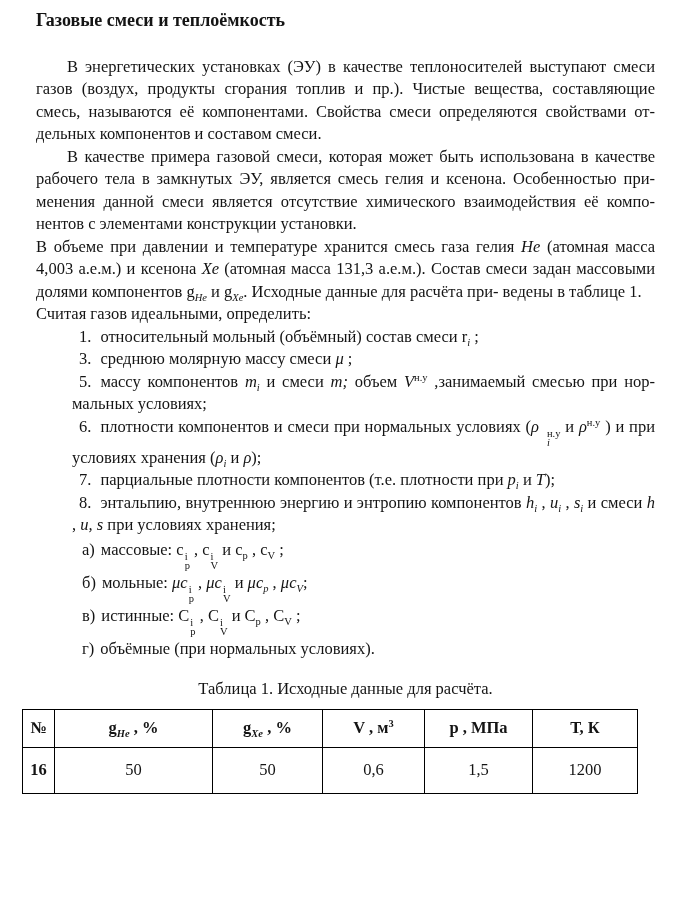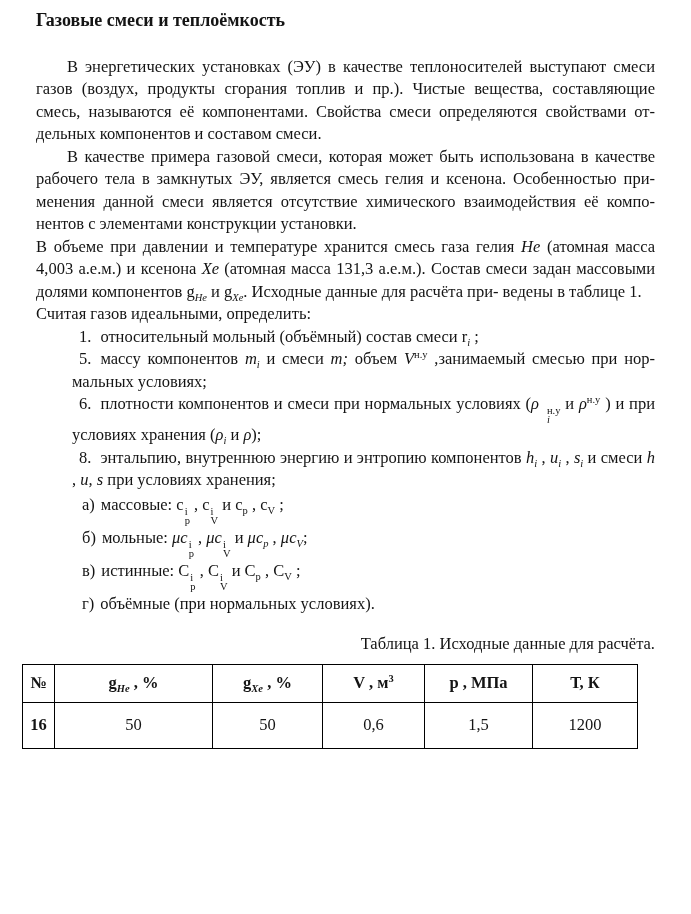--- a/index.html
+++ b/index.html
@@ -19,21 +19,21 @@
   p.li { text-align:justify; text-indent:7px;margin-left:36px; }
   p.li .num { margin-right:9px; }
   p.sub { padding-left:46px; line-height:26px; }
   p.sub .num { margin-right:6px; }
   sub, sup { font-size:10.5px; line-height:0; }
   sub { vertical-align:-4px; }
   sup { vertical-align:6px; }
   .ss { display:inline-flex; flex-direction:column; align-items:flex-start;
         vertical-align:-5px; font-size:10.5px; line-height:9px; margin-left:1px; }
   .ss span { display:block; height:9px; }
-  .tbl-caption { text-align:right; margin:16px 0 9px 0; }
+  .tbl-caption { text-align:center; margin:16px 0 9px 0; }
   table { border-collapse:collapse; table-layout:fixed; width:615px; margin-left:-14px; }
   col.c0{width:32px;} col.c1{width:158px;} col.c2{width:110px;}
   col.c3{width:102px;} col.c4{width:108px;} col.c5{width:105px;}
   th, td { border:1.5px solid #000; text-align:center; vertical-align:middle; }
   th { height:38px; font-weight:bold; font-size:16.5px; }
   td { height:46px; font-size:16.5px; font-weight:normal; }
   td.rownum { font-weight:bold; }
 </style>
 </head>
 <body>
@@ -43,25 +43,27 @@
   <div class="title">Газовые смеси и теплоёмкость</div>
 
   <p class="body indent">В энергетических установках (ЭУ) в качестве теплоносителей выступают смеси газов (воздух, продукты сгорания топлив и пр.). Чистые вещества, составляющие смесь, называются её компонентами. Свойства смеси определяются свойствами от- дельных компонентов и составом смеси.</p>
   <p class="body indent">В качестве примера газовой смеси, которая может быть использована в качестве рабочего тела в замкнутых ЭУ, является смесь гелия и ксенона. Особенностью при- менения данной смеси является отсутствие химического взаимодействия её компо- нентов с элементами конструкции установки.</p>
 
 
   <p class="body">В объеме при давлении и температуре хранится смесь газа гелия <i>He</i> (атомная масса 4,003 а.е.м.) и ксенона <i>Xe</i> (атомная масса 131,3 а.е.м.). Состав смеси задан массовыми долями компонентов g<sub><i>He</i></sub> и g<sub><i>Xe</i></sub>. Исходные данные для расчёта при- ведены в таблице 1.</p>
   <p class="body">Считая газов идеальными, определить:</p>
 
   <p class="body li"><span class="num">1.</span><span>относительный мольный (объёмный) состав смеси r<sub><i>i</i></sub> ;</span></p>
+  <p class="body li"><span class="num">3.</span><span>среднюю молярную массу смеси <i>μ</i> ;</span></p>
   <p class="body li"><span class="num">5.</span><span>массу компонентов <i>m</i><sub><i>i</i></sub> и смеси <i>m;</i> объем <i>V</i><sup>н.у</sup> ,занимаемый смесью при нор- мальных условиях;</span></p>
   <p class="body li"><span class="num">6.</span><span>плотности компонентов и смеси при нормальных условиях (<i>ρ</i><span class="ss">
           <span>н.у</span>
           <span><i>i</i></span>
         </span> и <i>ρ</i><sup>н.у</sup> ) и при условиях хранения (<i>ρ</i><sub><i>i</i></sub> и <i>ρ</i>);</span></p>
+  <p class="body li"><span class="num">7.</span><span>парциальные плотности компонентов (т.е. плотности при <i>p</i><sub><i>i</i></sub> и <i>T</i>);</span></p>
   <p class="body li"><span class="num">8.</span><span>энтальпию, внутреннюю энергию и энтропию компонентов <i>h</i><sub><i>i</i></sub> , <i>u</i><sub><i>i</i></sub> , <i>s</i><sub><i>i</i></sub> и смеси <i>h</i> , <i>u, s</i> при условиях хранения;</span></p>
 
   <p class="sub"><span class="num">а)</span><span>массовые: c<span class="ss">
           <span>i</span>
           <span>p</span>
         </span> , c<span class="ss">
           <span>i</span>
           <span>V</span>
         </span> и c<sub>p</sub> ,  c<sub>V</sub> ;</span></p>
   <p class="sub"><span class="num">б)</span><span>мольные: <i>μc</i><span class="ss">

